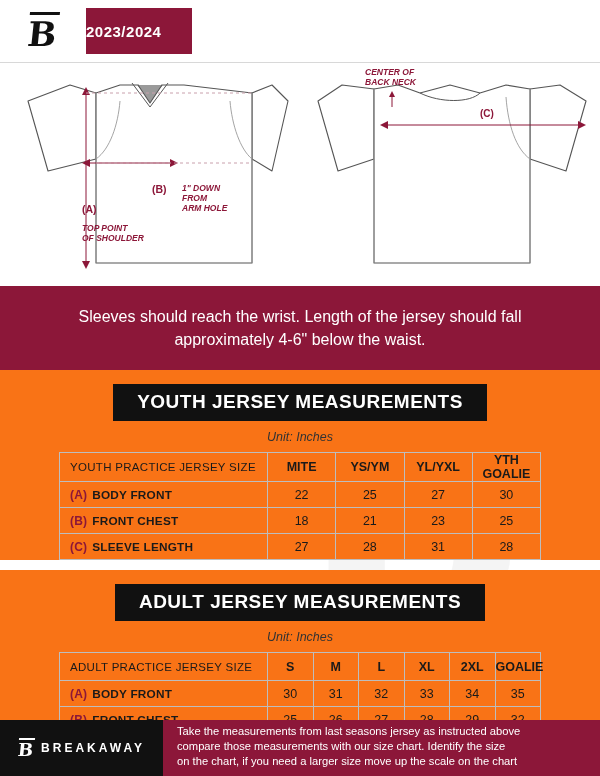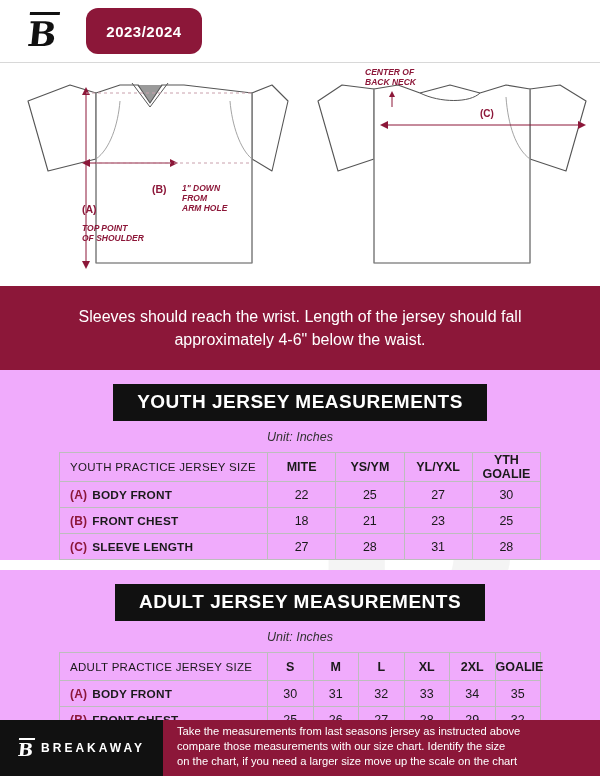--- a/index.html
+++ b/index.html
@@ -54,27 +54,26 @@
     margin: 8px 0 8px 0;
   }
   .header-title {
     color: #ffffff;
     font-weight: bold;
     font-size: 21px;
     letter-spacing: 0.5px;
     text-align: center;
   }
   .header-season {
-    width: 116px;
+    width: 106px;
     background: #8c1739;
     margin: 8px 0 8px 0;
     display: flex;
     align-items: center;
-    justify-content: center;
-    border-radius: 12px;
+    justify-content: flex-start;
   }
   .header-season span {
     color: #ffffff;
     font-weight: bold;
     font-size: 15px;
     letter-spacing: 0.5px;
   }
 
   
   .diagram {
@@ -92,21 +91,21 @@
     color: #ffffff;
     text-align: center;
     padding: 19px 40px;
     font-size: 16px;
     line-height: 1.45;
   }
 
   
   .section {
     position: relative;
-    background: #f0abfc;
+    background: #f97316;
   }
   .section-title-wrap {
     display: flex;
     justify-content: center;
     padding-top: 14px;
   }
   .section-title {
     background: #111111;
     color: #ffffff;
     font-weight: bold;

